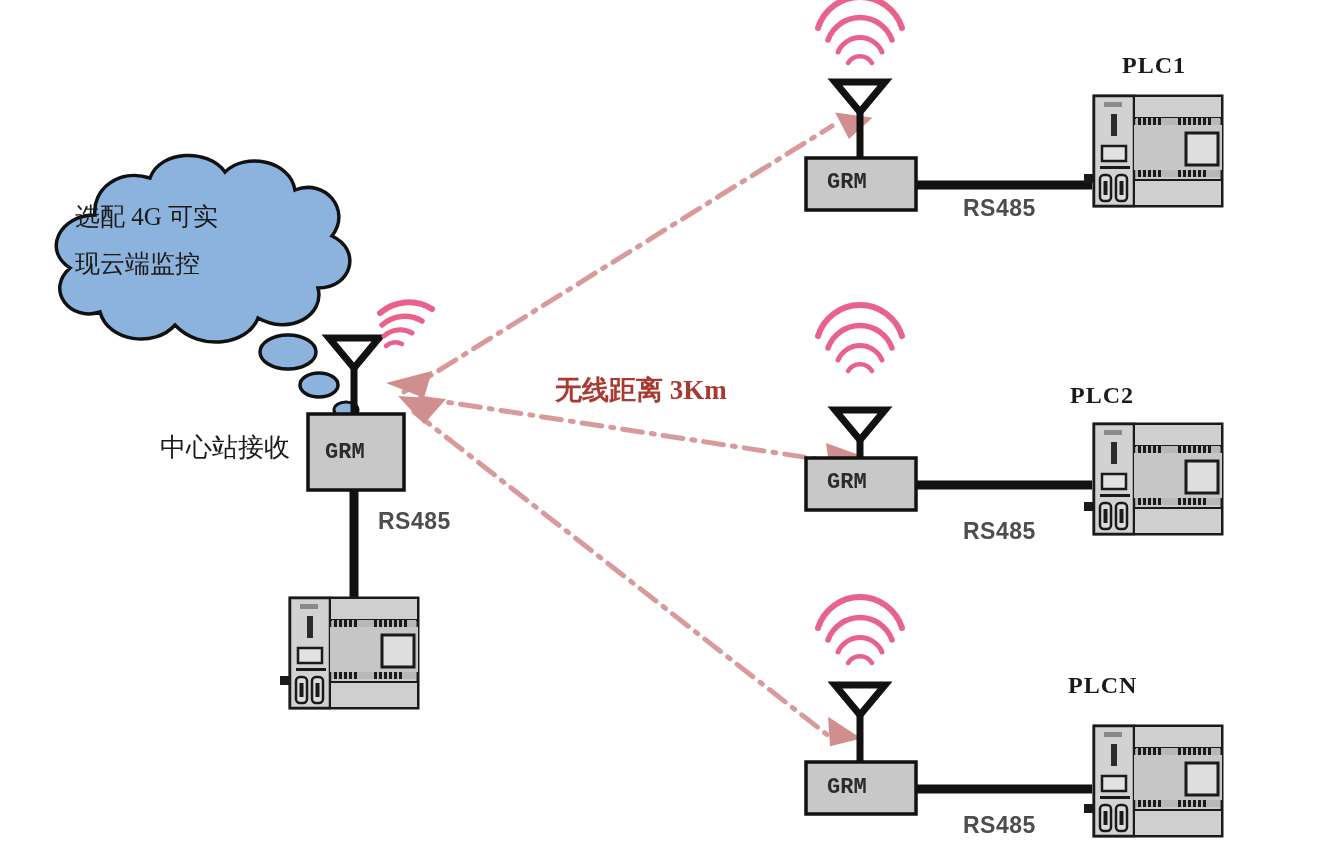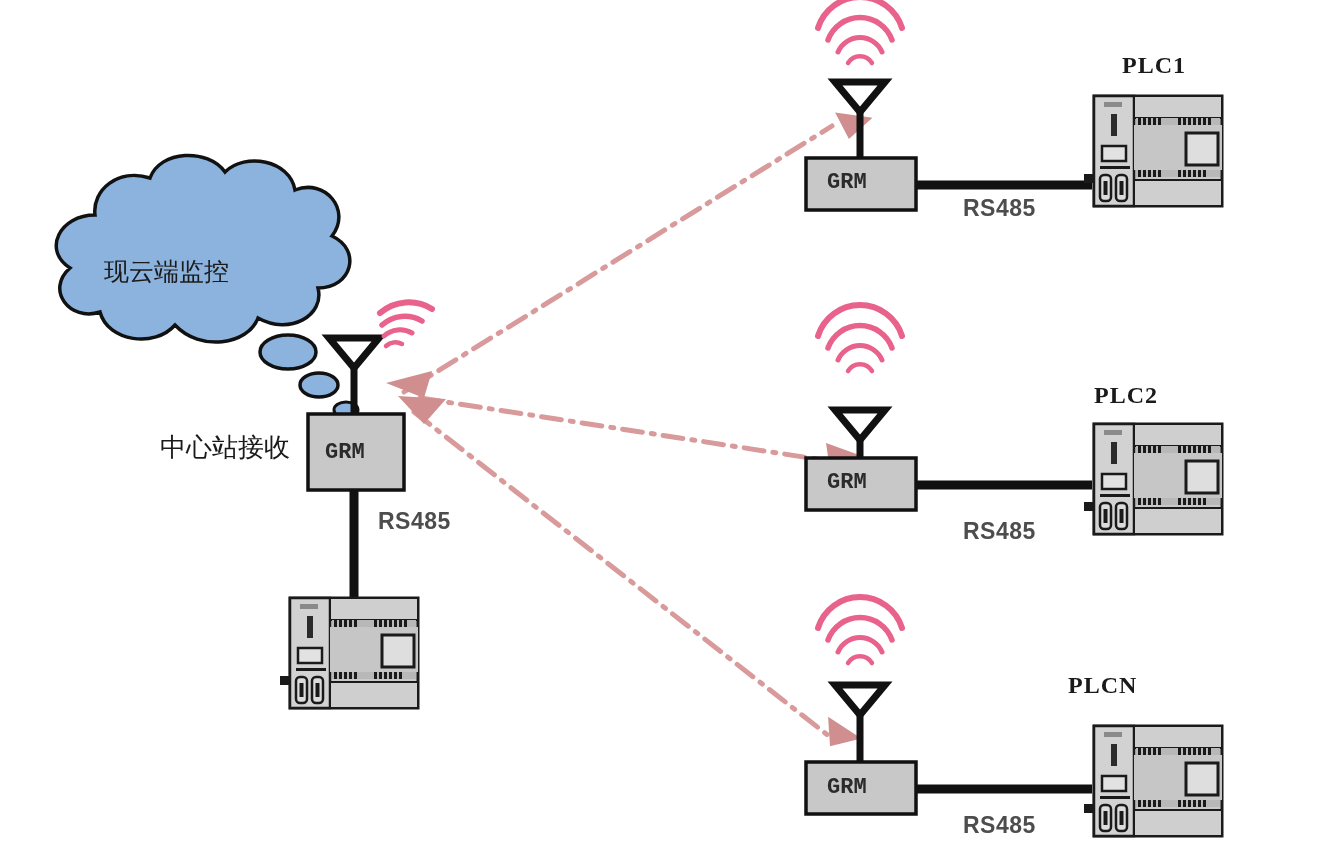--- a/index.html
+++ b/index.html
@@ -178,32 +178,34 @@
         <use href="#sigsym"></use>
       </g>
       <rect x="806" y="762" width="110" height="52" fill="#c8c8c8" stroke="#111111" stroke-width="3.5"></rect>
       <line x1="916" y1="789" x2="1092" y2="789" stroke="#111111" stroke-width="9"></line>
       <g transform="translate(1094,726)">
         <use href="#plcsym"></use>
       </g>
     </g>
   </svg>
 
-  <div class="txt cloud-text" style="left:75px;top:255px;margin-left:29px;">现云端监控</div>
+  <div class="txt cloud-text" style="left:75px;top:200px;">选配 4G 可实</div>
+  <div class="txt cloud-text" style="left:75px;top:247px;">现云端监控</div>
 
   <div class="txt center-label" style="left:160px;top:430px;">中心站接收</div>
   <div class="txt grm-label" style="left:325px;top:440px;">GRM</div>
   <div class="txt rs-label" style="left:378px;top:508px;">RS485</div>
 
+  <div class="txt dist-label" style="left:555px;top:372px;">无线距离 3Km</div>
 
   <div class="txt plc-label" style="left:1122px;top:52px;text-align:center;">PLC1</div>
   <div class="txt grm-label" style="left:827px;top:170px;">GRM</div>
   <div class="txt rs-label" style="left:963px;top:195px;">RS485</div>
 
-  <div class="txt plc-label" style="left:1094px;top:382px;">PLC2</div>
+  <div class="txt plc-label" style="left:1070px;top:382px;">PLC2</div>
   <div class="txt grm-label" style="left:827px;top:470px;">GRM</div>
   <div class="txt rs-label" style="left:963px;top:518px;">RS485</div>
 
   <div class="txt plc-label" style="left:1068px;top:672px;">PLCN</div>
   <div class="txt grm-label" style="left:827px;top:775px;">GRM</div>
   <div class="txt rs-label" style="left:963px;top:812px;">RS485</div>
 
 </div>
 
 </body></html>

